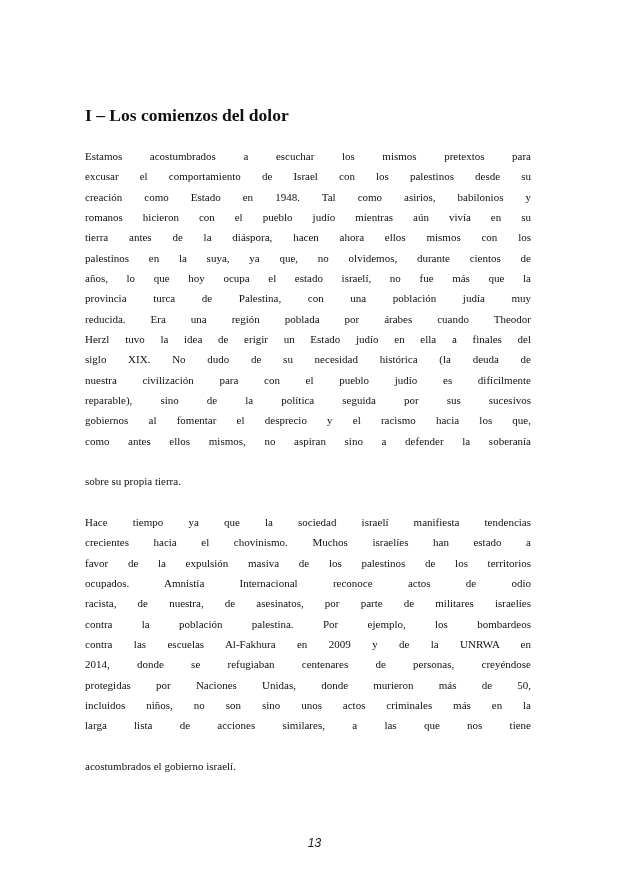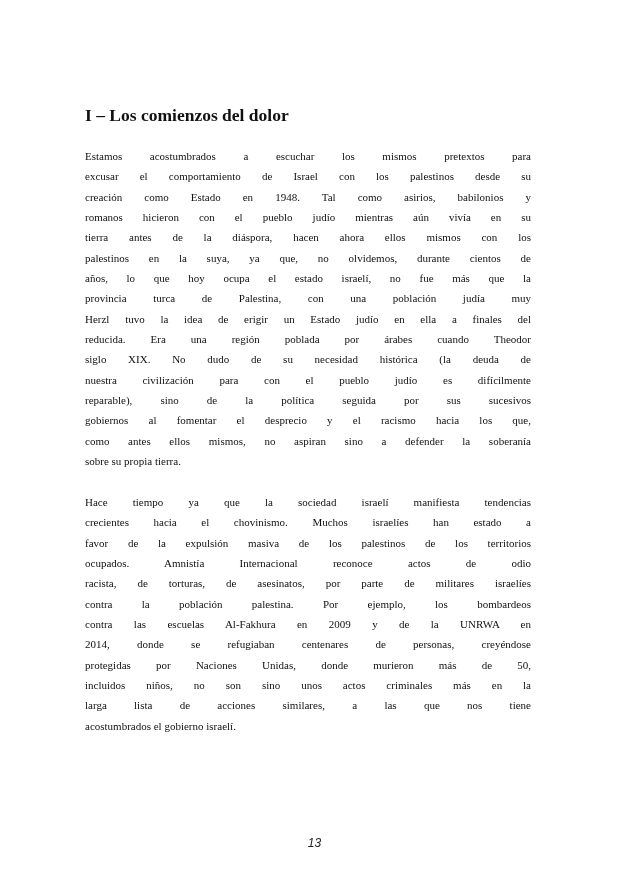--- a/index.html
+++ b/index.html
@@ -12,56 +12,56 @@
     font-family: "Liberation Serif", serif; color: #111;
   }
   .heading {
     font-weight: bold; font-size: 17.5px; line-height: 22px; margin: 0 0 20px 0;
   }
   .para {
     font-size: 11px; line-height: 20.35px; margin: 0 0 20.35px 0;
     text-align: justify; text-align-last: left;
   }
   .line { display: block; text-align: justify; text-align-last: justify; white-space: nowrap; }
-  .line.last { text-align-last: left; }
+  .line.last { text-align-last: left; margin-top: 20px; }
   .pagenum {
     position: absolute; left: 0; width: 629px; top: 836px; text-align: center;
     font-family: "Liberation Sans", sans-serif; font-size: 12px; color: #222; font-style: italic;
   }
 </style>
 </head>
 <body>
 
 <div class="page">
   <div class="content">
     <h2 class="heading">I – Los comienzos del dolor</h2>
     <p class="para">
         <span class="line">Estamos acostumbrados a escuchar los mismos pretextos para</span>
         <span class="line">excusar el comportamiento de Israel con los palestinos desde su</span>
         <span class="line">creación como Estado en 1948. Tal como asirios, babilonios y</span>
         <span class="line">romanos hicieron con el pueblo judío mientras aún vivía en su</span>
         <span class="line">tierra antes de la diáspora, hacen ahora ellos mismos con los</span>
         <span class="line">palestinos en la suya, ya que, no olvidemos, durante cientos de</span>
         <span class="line">años, lo que hoy ocupa el estado israelí, no fue más que la</span>
         <span class="line">provincia turca de Palestina, con una población judía muy</span>
+        <span class="line">reducida. Era una región poblada por árabes cuando Theodor</span>
         <span class="line">Herzl tuvo la idea de erigir un Estado judío en ella a finales del</span>
-        <span class="line">reducida. Era una región poblada por árabes cuando Theodor</span>
         <span class="line">siglo XIX. No dudo de su necesidad histórica (la deuda de</span>
         <span class="line">nuestra civilización para con el pueblo judío es difícilmente</span>
         <span class="line">reparable), sino de la política seguida por sus sucesivos</span>
         <span class="line">gobiernos al fomentar el desprecio y el racismo hacia los que,</span>
         <span class="line">como antes ellos mismos, no aspiran sino a defender la soberanía</span>
         <span class="line last">sobre su propia tierra.</span>
       </p>
     <p class="para">
         <span class="line">Hace tiempo ya que la sociedad israelí manifiesta tendencias</span>
         <span class="line">crecientes hacia el chovinismo. Muchos israelíes han estado a</span>
         <span class="line">favor de la expulsión masiva de los palestinos de los territorios</span>
         <span class="line">ocupados. Amnistía Internacional reconoce actos de odio</span>
-        <span class="line">racista, de torturas, de asesinatos, por parte de militares israelíes</span>
+        <span class="line">racista, de nuestra, de asesinatos, por parte de militares israelíes</span>
         <span class="line">contra la población palestina. Por ejemplo, los bombardeos</span>
         <span class="line">contra las escuelas Al-Fakhura en 2009 y de la UNRWA en</span>
         <span class="line">2014, donde se refugiaban centenares de personas, creyéndose</span>
         <span class="line">protegidas por Naciones Unidas, donde murieron más de 50,</span>
         <span class="line">incluidos niños, no son sino unos actos criminales más en la</span>
         <span class="line">larga lista de acciones similares, a las que nos tiene</span>
         <span class="line last">acostumbrados el gobierno israelí.</span>
       </p>
   </div>
   <div class="pagenum">13</div>

